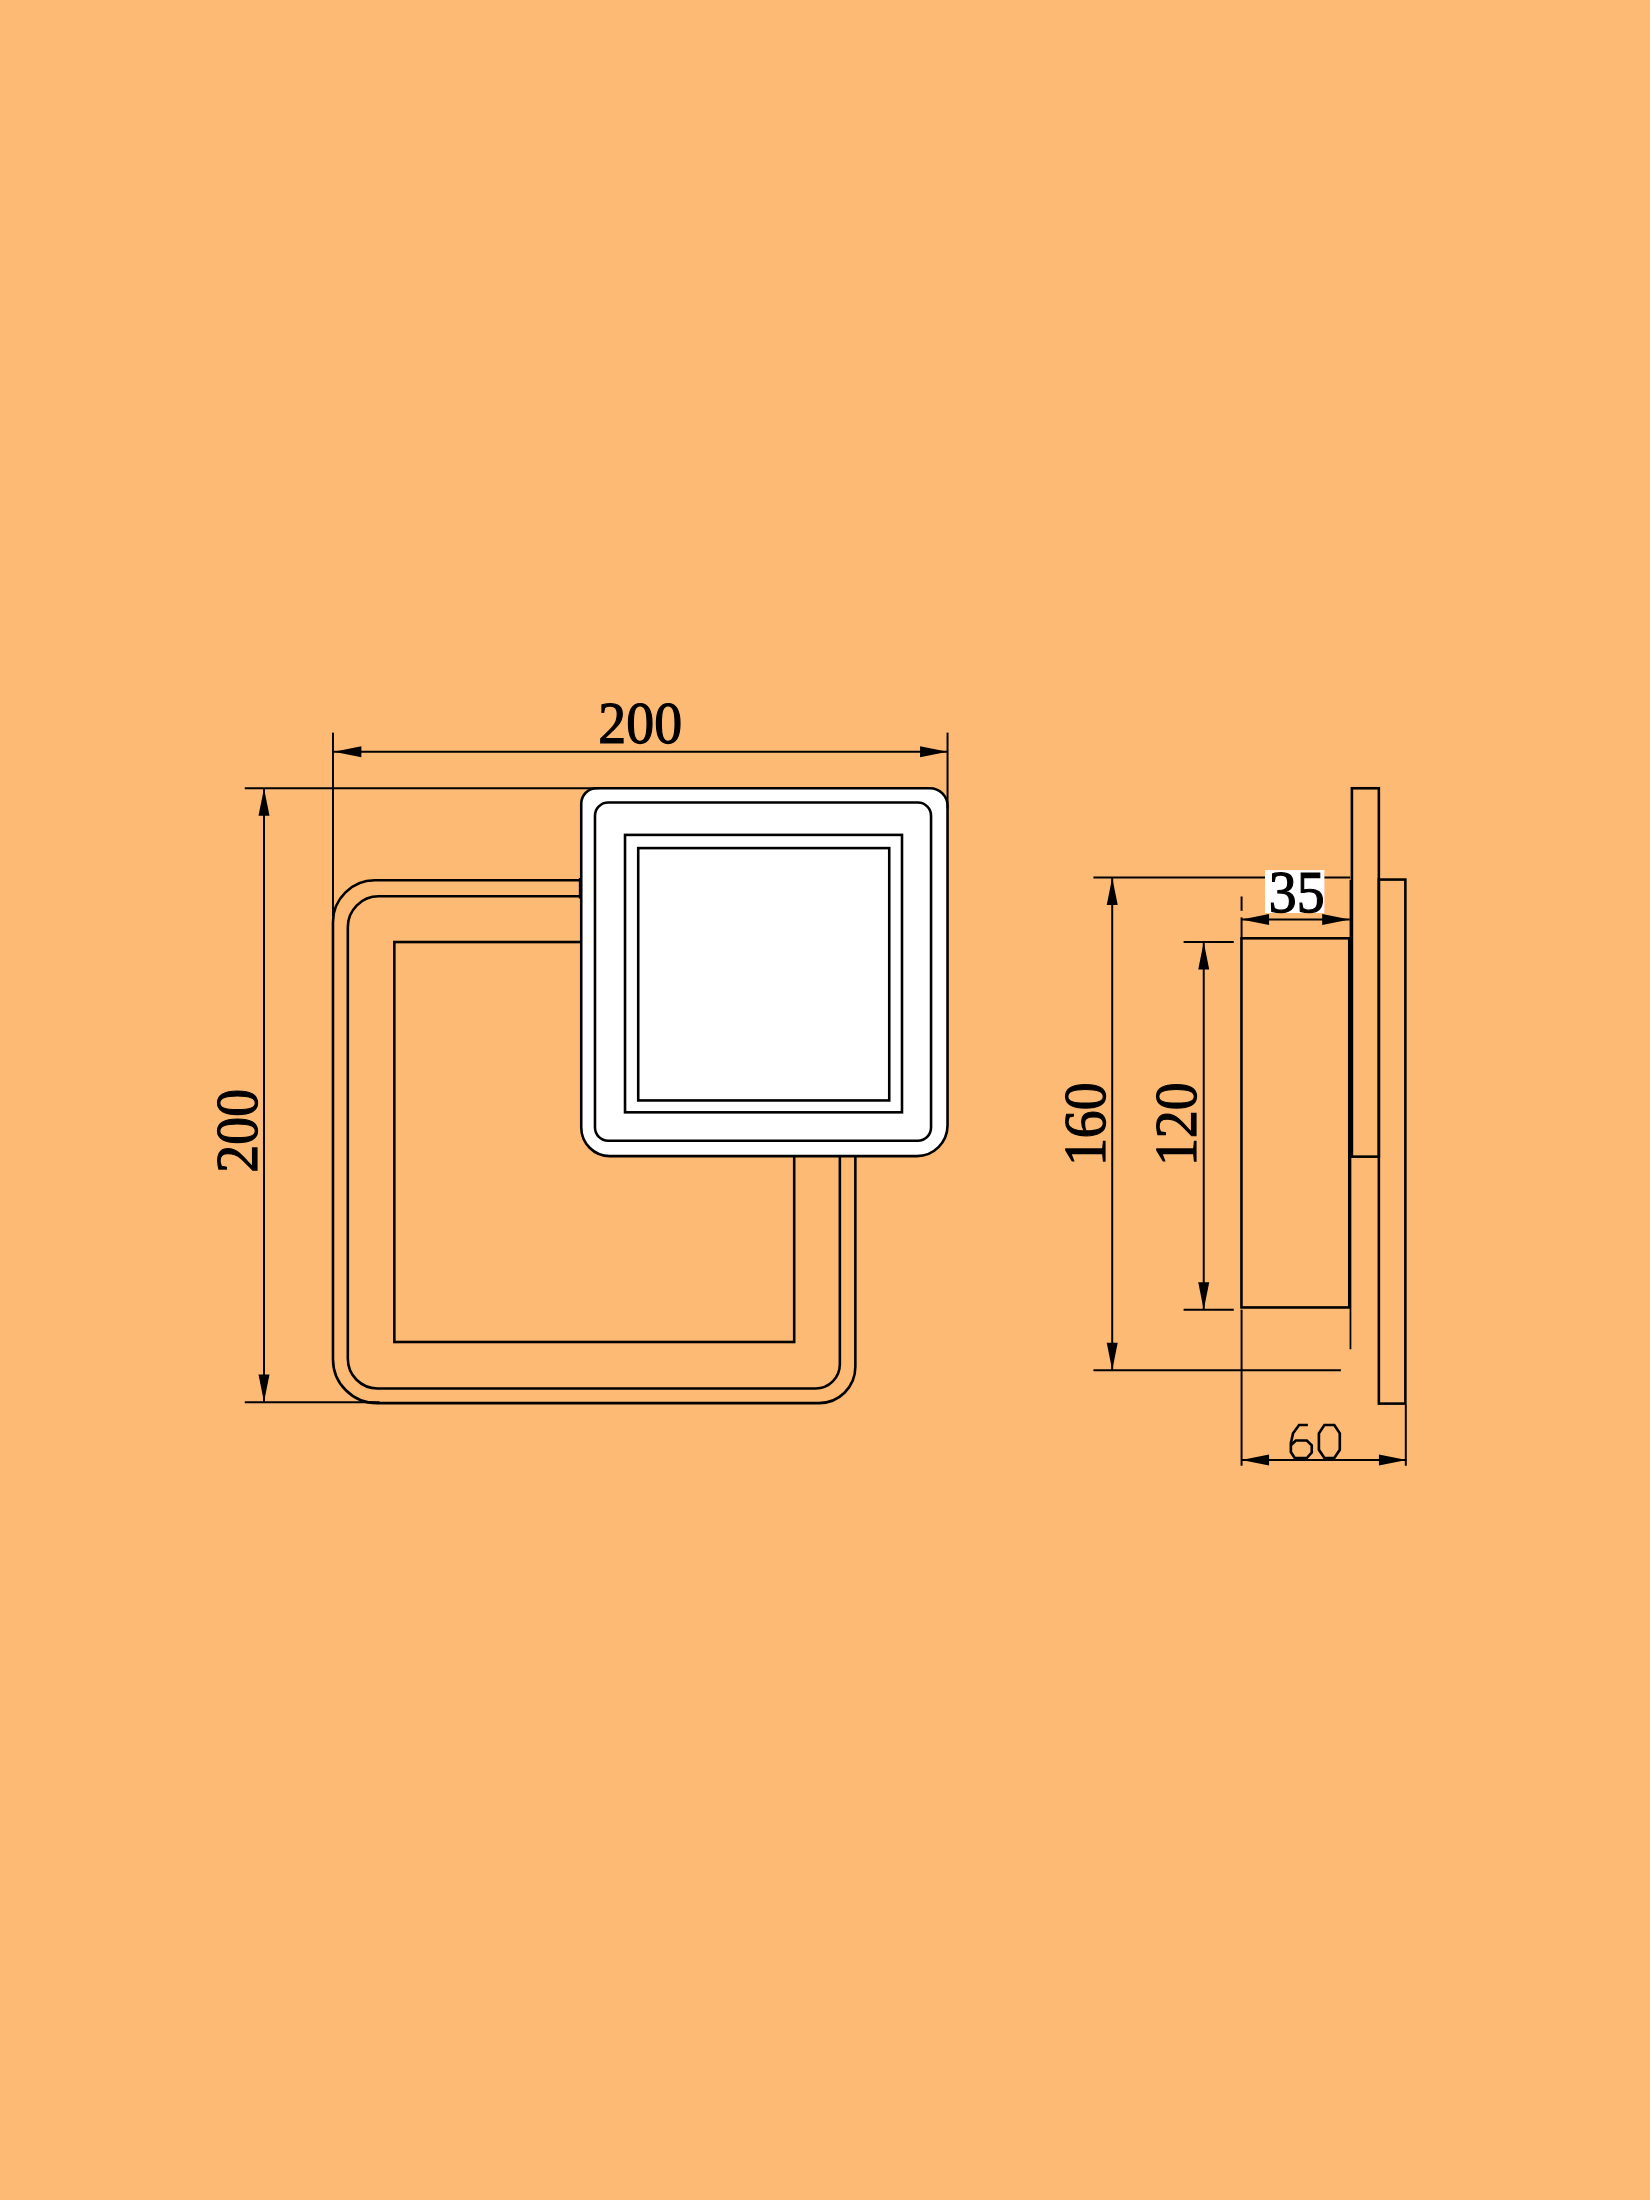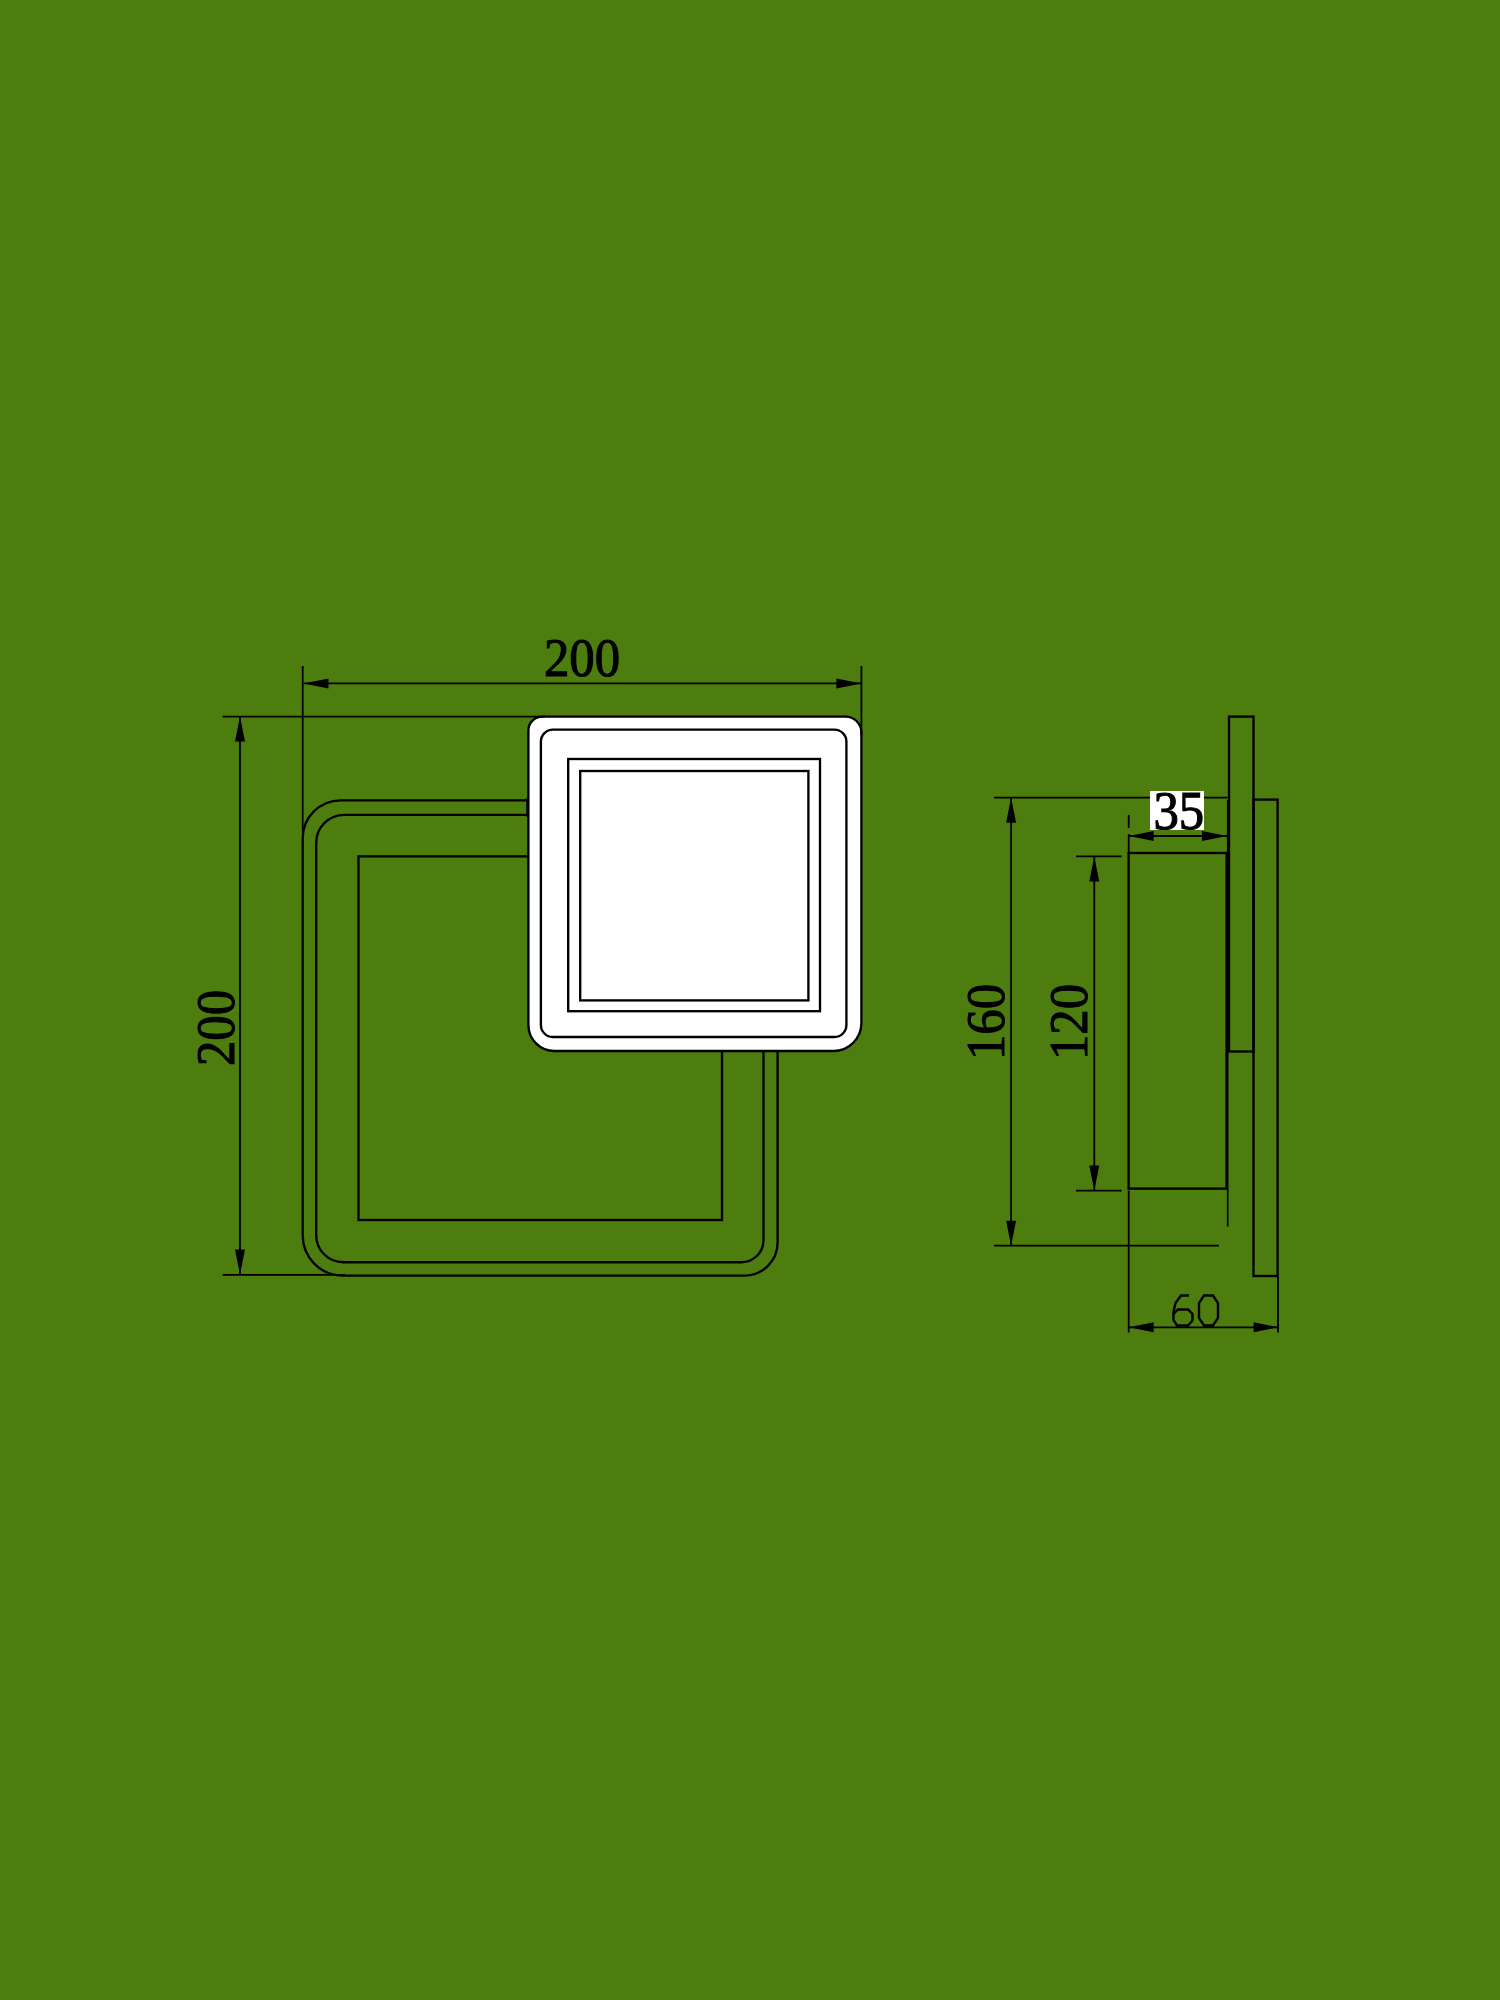--- a/index.html
+++ b/index.html
@@ -1,16 +1,16 @@
 <!DOCTYPE html>
 <html><head>
 <meta charset="utf-8">
 <style>
   html,body{margin:0;padding:0;background:#ffffff;}
-  .page{position:relative;width:1500px;height:2000px;background:#4d7c0f;overflow:hidden;}
+  .page{position:relative;width:1500px;height:2000px;background:#fdba74;overflow:hidden;}
   svg{position:absolute;left:0;top:0;}
   text{font-family:"Liberation Serif",serif;fill:#000;}
 </style>
 </head>
 <body>
 <div class="page">
 <svg width="1500" height="2000" viewBox="0 0 1500 2000">
   <g fill="none" stroke="#000000" stroke-width="2.35">
 
     <path d="M 340.7,800.3 H 739.6 A 38 38 0 0 1 777.6,838.3 V 1242.6 A 33 33 0 0 1 744.6,1275.6 H 342.7 A 40 40 0 0 1 302.7,1235.6 V 838.3 A 38 38 0 0 1 340.7,800.3 Z"></path>

